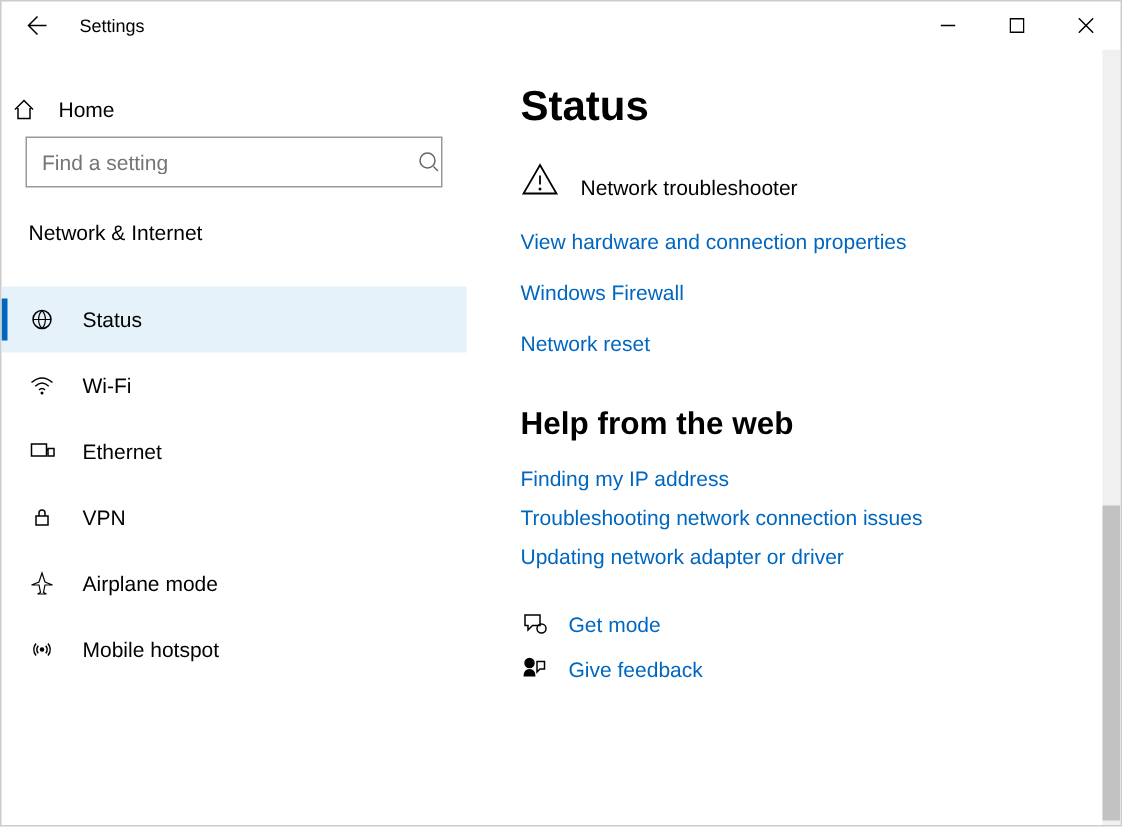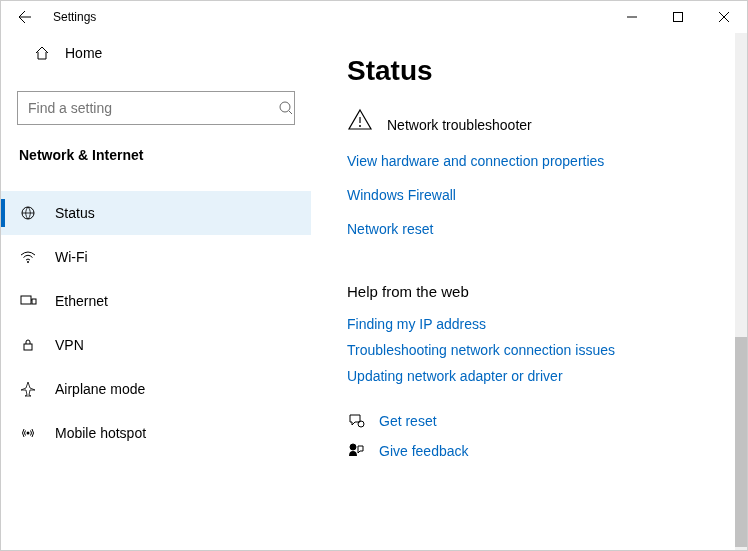--- a/index.html
+++ b/index.html
@@ -4,35 +4,35 @@
   <style>
     * { box-sizing: border-box; margin: 0; padding: 0; font-family: "Segoe UI", sans-serif; }
     body { width: 748px; height: 551px; background: #fff; overflow: hidden; position: relative; border: 1px solid #ccc; }
     .titlebar { height: 32px; display: flex; align-items: center; }
     .back-btn { width: 48px; height: 32px; display: flex; align-items: center; justify-content: center; cursor: default; }
     .title { font-size: 12px; padding-left: 4px; }
     .win-controls { margin-left: auto; display: flex; }
     .win-btn { width: 46px; height: 32px; display: flex; align-items: center; justify-content: center; }
     .content { display: flex; height: calc(100% - 32px); }
     .sidebar { width: 310px; padding-top: 12px; }
-    .home-row { display: flex; align-items: flex-start; height: 36px; padding-left: 32px; gap: 14px; font-size: 14px; cursor: default; }
+    .home-row { display: flex; align-items: flex-end; height: 36px; padding-left: 6px; gap: 14px; font-size: 14px; cursor: default; }
     .icon-slot { width: 18px; display: flex; align-items: center; justify-content: center; }
     .search-box { margin: 10px 16px 16px 16px; height: 34px; border: 1px solid #999; display: flex; align-items: center; padding: 0 0 0 10px; }
     .search-box input { border: none; outline: none; flex: 1; font-size: 14px; color: #666; background: transparent; }
-    .category { font-weight: 700; font-size: 14px; padding: 6px 18px 12px 18px; }
+    .category { font-weight: 400; font-size: 14px; padding: 6px 18px 12px 18px; }
     .nav-item { display: flex; align-items: center; height: 44px; padding-left: 18px; gap: 18px; font-size: 14px; position: relative; cursor: default; }
     .nav-item.active { background: #e6f2fa; }
     .nav-item.active::before { content: ""; position: absolute; left: 0; top: 8px; bottom: 8px; width: 4px; background: #0067c0; }
     .main { flex: 1; padding: 22px 24px 0 36px; position: relative; overflow: hidden; }
     h1 { font-size: 28px; font-weight: 600; margin-bottom: 20px; }
     .troubleshooter { display: flex; gap: 14px; align-items: flex-end; margin-bottom: 20px; }
     .ts-title { font-size: 14px; }
     .ts-sub { font-size: 12px; color: #666; }
     .link { color: #0067c0; font-size: 14px; margin-bottom: 18px; display: block; cursor: default; }
-    h2 { font-size: 15px; font-weight: 400; margin-top: 46px; margin-bottom: 16px; }
+    h2 { font-size: 21px; font-weight: 700; margin-top: 34px; margin-bottom: 16px; }
     .help-link { color: #0067c0; font-size: 14px; margin-bottom: 10px; display: block; cursor: default; }
     .footer-links { margin-top: 28px; }
     .footer-row { display: flex; align-items: center; gap: 14px; margin-bottom: 12px; }
     .footer-row .lbl { color: #0067c0; font-size: 14px; cursor: default; }
     .scroll-track { position: absolute; right: 0; top: 0; bottom: 0; width: 12px; background: #f0f0f0; }
     .scroll-thumb { position: absolute; right: 0; width: 12px; background: #c2c2c2; }
     svg { display: block; }
   </style>
 </head>
 <body>
@@ -168,21 +168,21 @@
     <a class="help-link">Updating network adapter or driver</a>
 
     <div class="footer-links">
       <div class="footer-row">
         <span>
           <svg width="18" height="18" viewBox="0 0 18 18">
               <path d="M3 3 H13 V10 H8 L5 13 V10 H3 Z" stroke="#000" fill="none" stroke-width="1"></path>
               <circle cx="14" cy="12" r="3" stroke="#000" fill="none" stroke-width="1"></circle>
             </svg>
         </span>
-        <span class="lbl">Get reset</span>
+        <span class="lbl">Get mode</span>
       </div>
       <div class="footer-row">
         <span>
           <svg width="18" height="18" viewBox="0 0 18 18">
               <circle cx="6" cy="5" r="3" stroke="#000" fill="#000" stroke-width="1"></circle>
               <path d="M2 14 Q2 9 6 9 Q10 9 10 14" fill="#000"></path>
               <path d="M11 4 H16 V9 H13 L11 11 V9 H11 Z" stroke="#000" fill="none" stroke-width="1"></path>
             </svg>
         </span>
         <span class="lbl">Give feedback</span>

